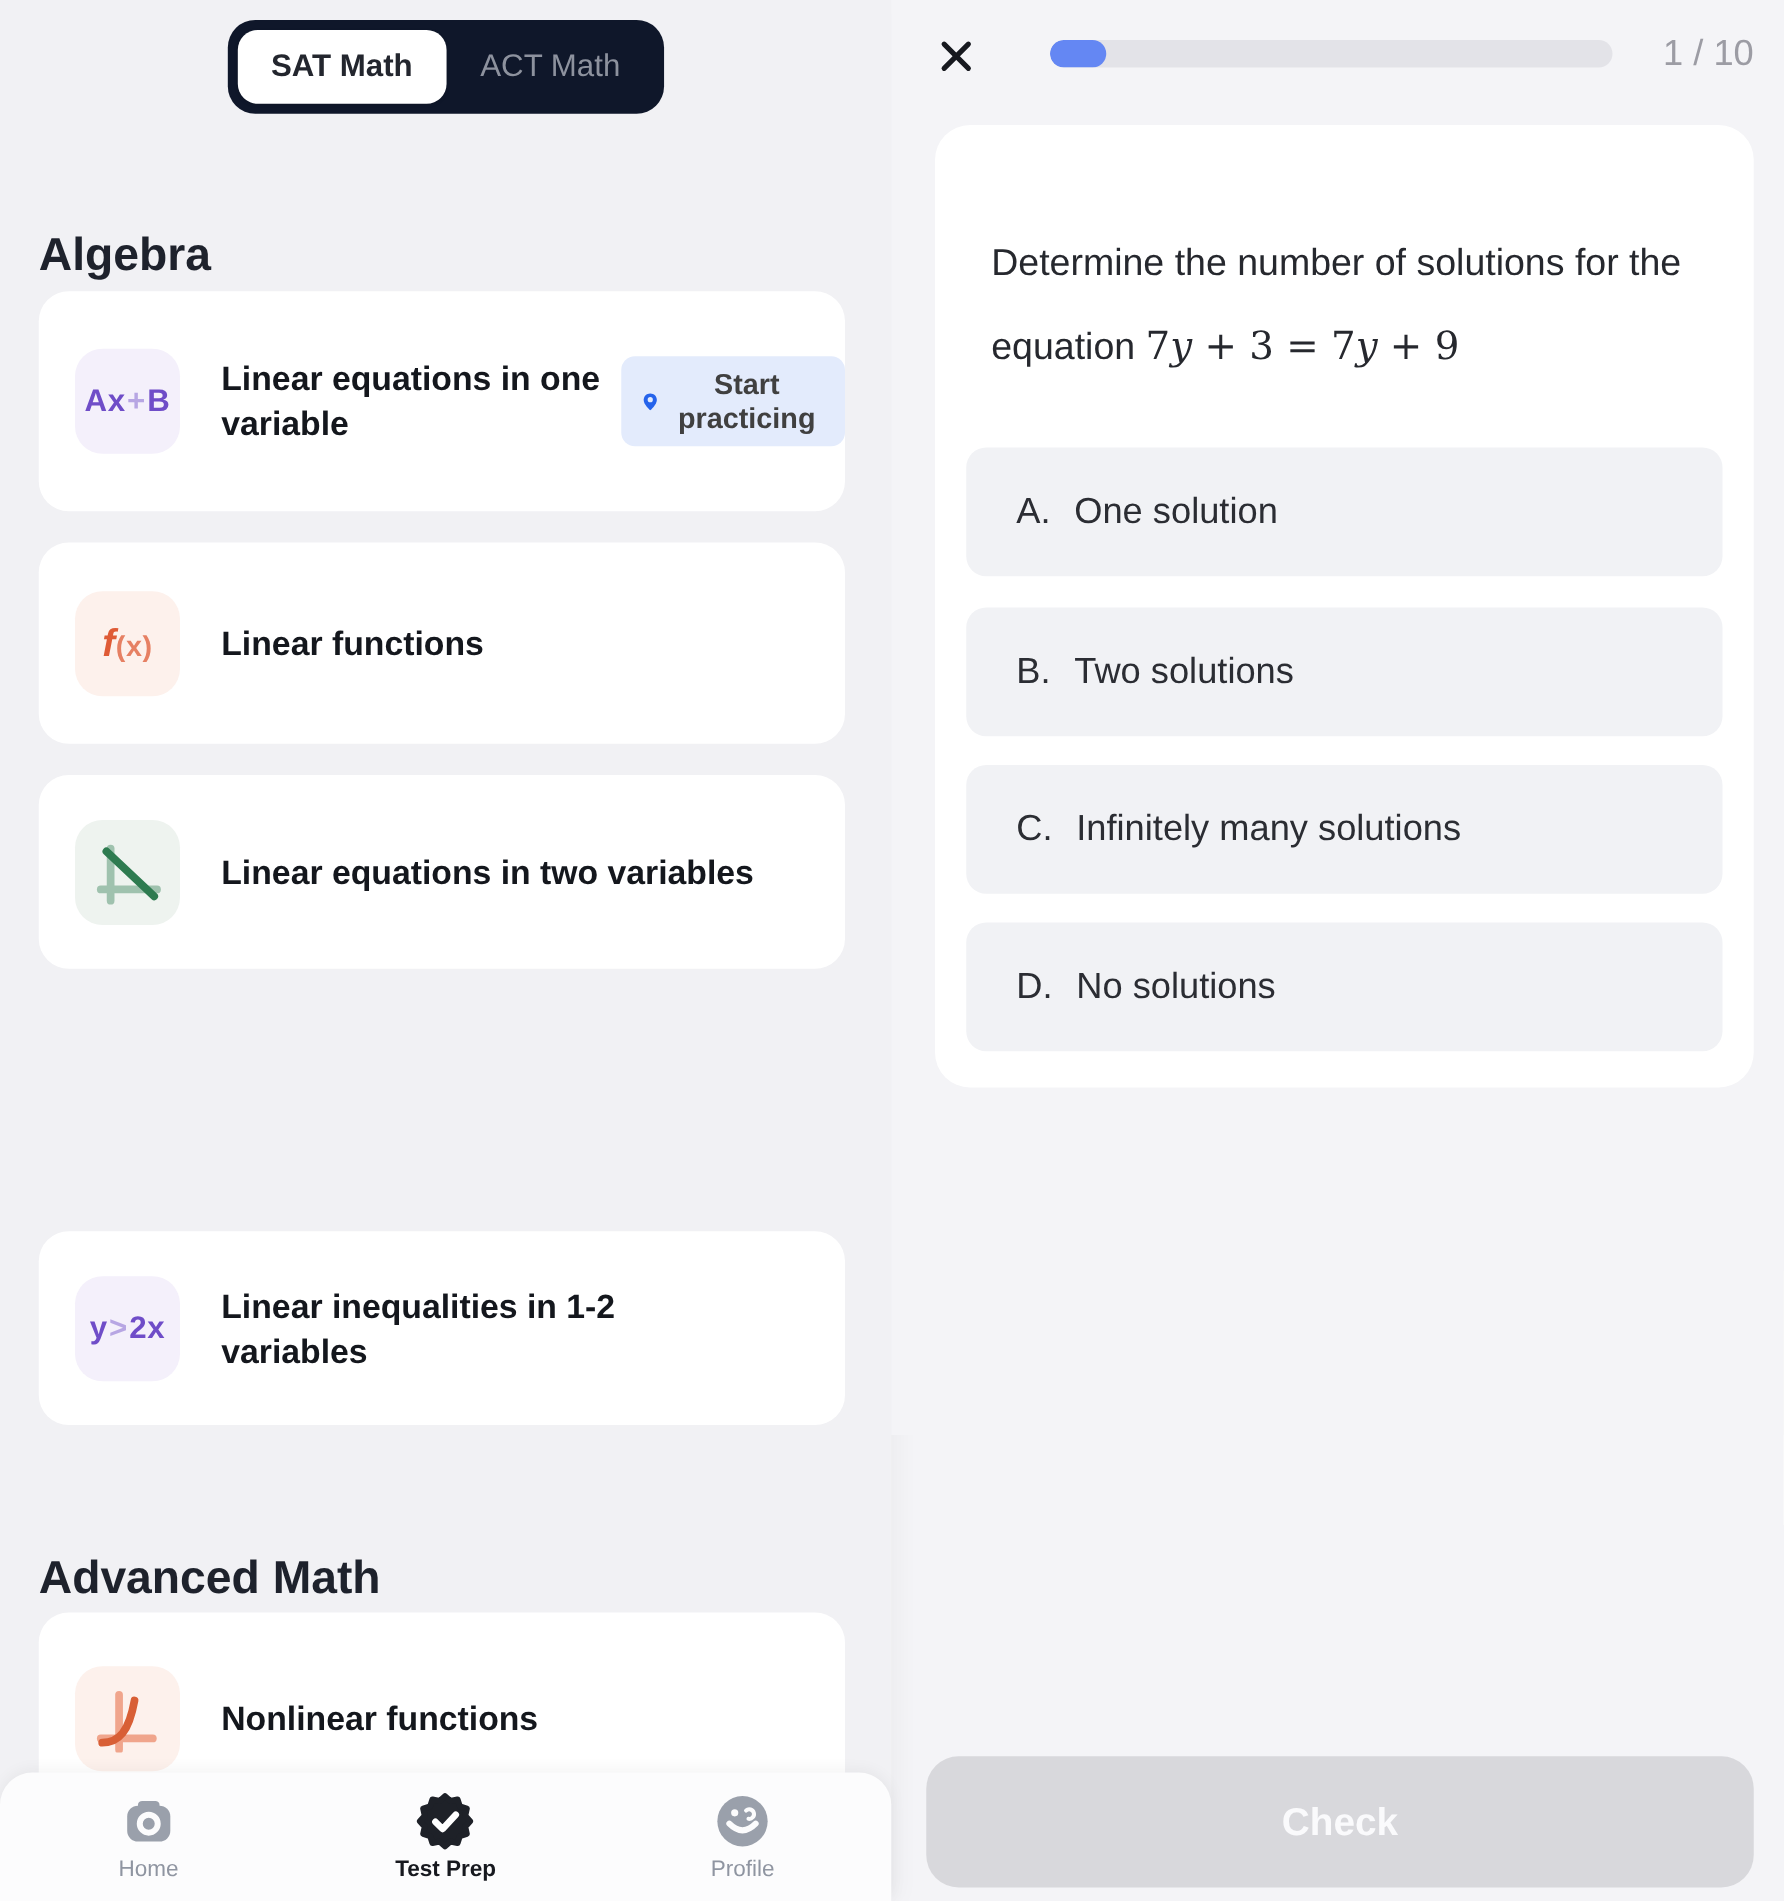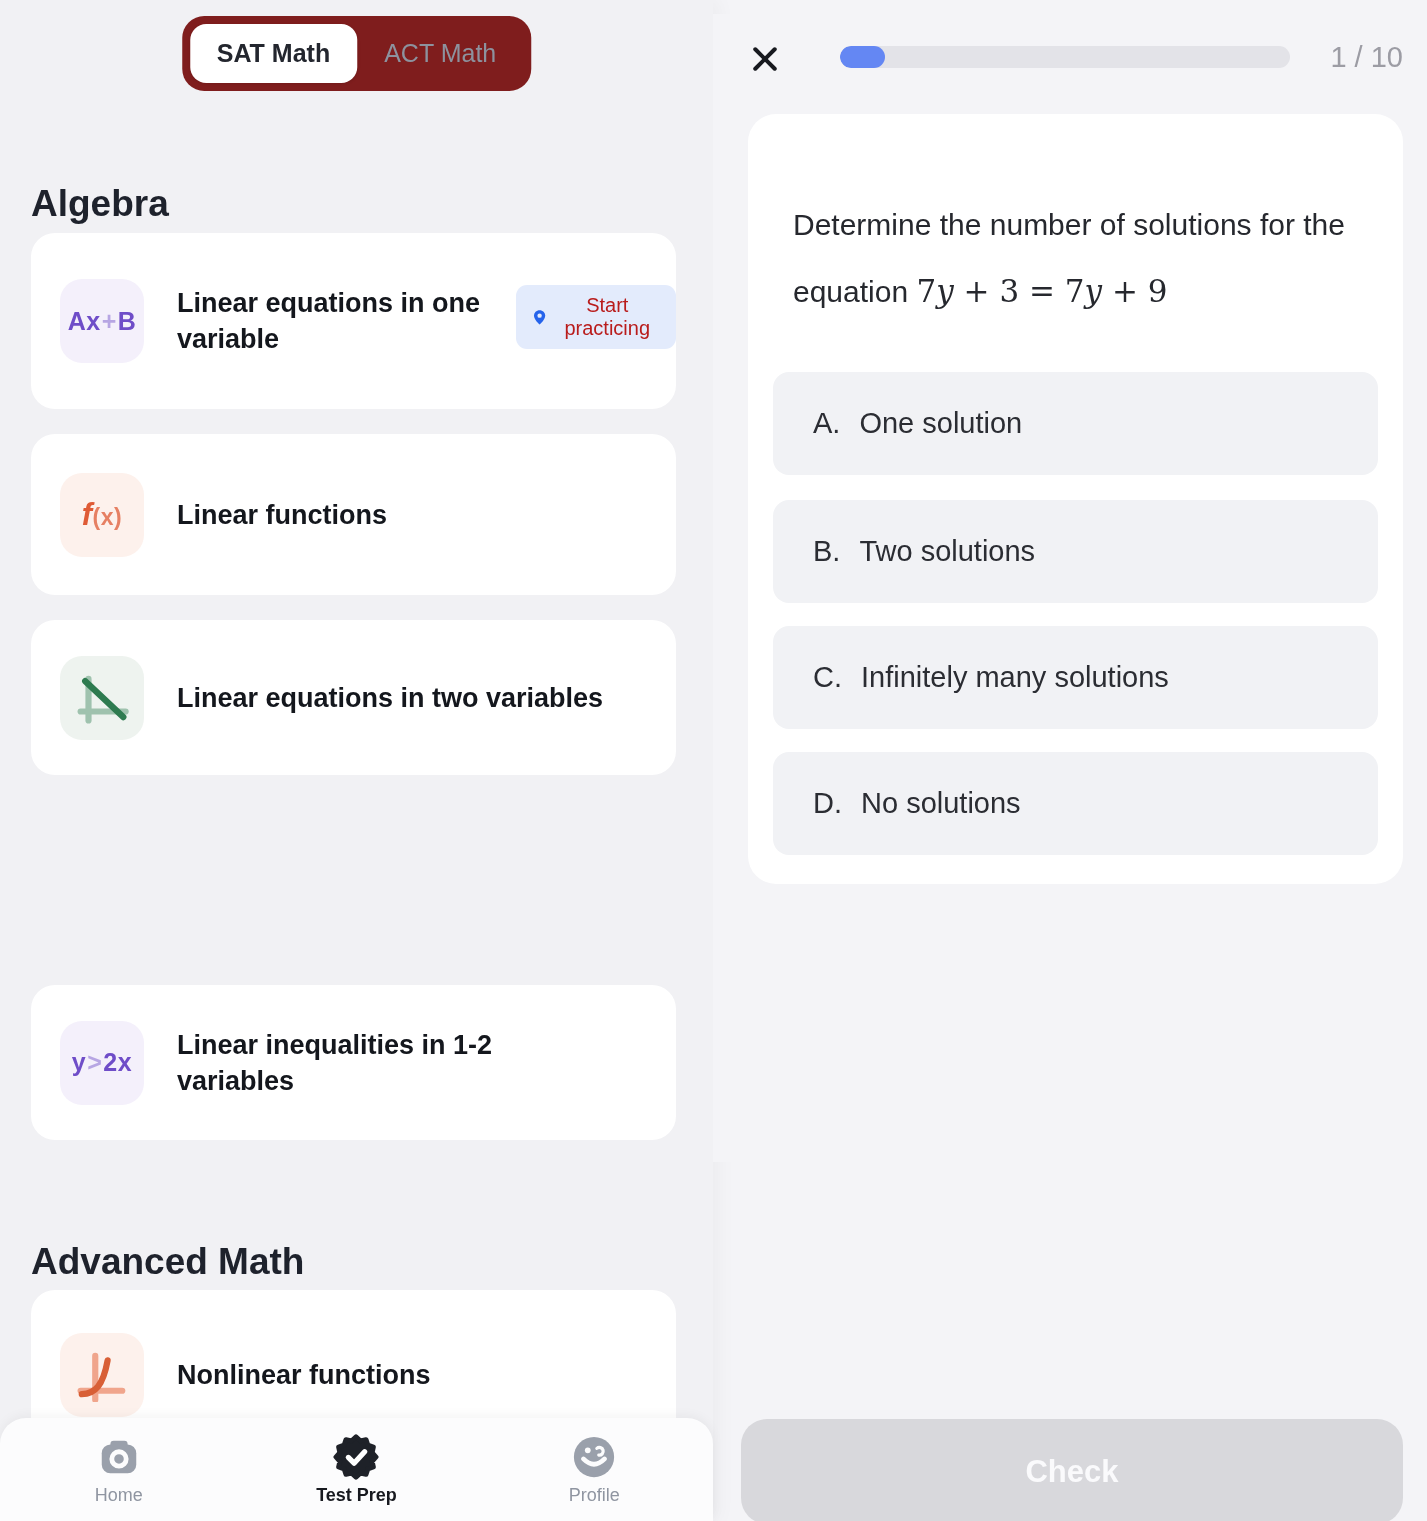--- a/index.html
+++ b/index.html
@@ -3,21 +3,21 @@
 <meta charset="utf-8">
 <style>
   html,body{margin:0;padding:0;width:1427px;height:1521px;overflow:hidden;
     font-family:"Liberation Sans",sans-serif;-webkit-font-smoothing:antialiased;}
   .page{position:relative;width:1427px;height:1521px;background:#f4f4f7;}
 
   
   .left-panel{position:absolute;left:0;top:0;width:713px;height:1521px;
     background:#f1f1f4;box-shadow:6px 0 18px rgba(0,0,0,.035);}
   .toggle{position:absolute;top:16px;left:50%;transform:translateX(-50%);
-    display:flex;align-items:center;background:#7f1d1d;border-radius:22px;padding:8px;}
+    display:flex;align-items:center;background:#0f172a;border-radius:22px;padding:8px;}
   .toggle .tab{border:none;background:transparent;border-radius:16px;
     padding:15px 27px;font-size:25px;color:#8d929e;font-family:inherit;cursor:pointer;white-space:nowrap;}
   .toggle .tab.active{background:#ffffff;color:#23262e;font-weight:700;
     box-shadow:0 1px 3px rgba(0,0,0,.10);}
   .section-heading{position:absolute;left:31px;font-size:37px;font-weight:800;color:#1e222c;}
   .topic-card{position:absolute;left:31px;width:645px;background:#ffffff;border-radius:24px;
     display:flex;align-items:center;}
   .icon-tile{width:84px;height:84px;border-radius:22px;margin-left:29px;flex:0 0 84px;
     display:flex;align-items:center;justify-content:center;}
   .tile-purple{background:#f4f0fb;}
@@ -28,33 +28,33 @@
   .icon-math .dim{opacity:.45;font-weight:800;padding:0 1px;}
   .purple-txt{color:#6f4dc8;}
   .orange-txt{color:#df5b36;}
   .orange-txt .fx-f{font-size:31px;font-style:italic;font-weight:800;}
   .orange-txt .fx-x{font-size:23px;font-weight:700;opacity:.75;}
   .card-body{margin-left:33px;display:flex;flex-direction:row;gap:14px;min-width:0;}
   .card-title{font-size:27px;font-weight:700;color:#14171d;line-height:36px;}
   .card-title.wrap{max-width:365px;}
   .badge-pill{display:inline-flex;align-items:center;gap:9px;align-self:flex-start;
     background:#e3ebfc;border-radius:11px;padding:9px 17px;border:none;cursor:pointer;font-family:inherit;}
-  .badge-pill span{font-size:20px;font-weight:400;color:#b91c1c;}
+  .badge-pill span{font-size:23px;font-weight:700;color:#404040;}
 
   
   .bottom-nav{position:absolute;left:0;top:1418px;width:713px;height:103px;background:#fcfcfd;
     border-radius:26px 26px 0 0;box-shadow:0 -2px 12px rgba(0,0,0,.05);
     display:grid;grid-template-columns:1fr 1fr 1fr;z-index:5;}
   .nav-item{display:flex;flex-direction:column;align-items:center;justify-content:center;
     gap:5px;background:none;border:none;cursor:pointer;font-family:inherit;}
   .nav-label{font-size:18px;color:#8f95a1;}
   .nav-item.active .nav-label{color:#17191f;font-weight:700;}
 
   
-  .quiz-panel{position:absolute;left:713px;top:14px;width:714px;height:1148px;background:#f4f4f7;}
+  .quiz-panel{position:absolute;left:713px;top:0;width:714px;height:1148px;background:#f4f4f7;}
   .close-btn{position:absolute;left:31px;top:24px;width:42px;height:42px;background:none;border:none;
     cursor:pointer;display:flex;align-items:center;justify-content:center;}
   .progress-track{position:absolute;left:127px;top:32px;width:450px;height:22px;
     background:#e3e3e8;border-radius:11px;overflow:hidden;}
   .progress-fill{height:100%;background:#6487f3;border-radius:11px;width:0;}
   .progress-count{position:absolute;top:27px;right:24px;font-size:29px;color:#9c9ca4;}
   .quiz-card{position:absolute;left:35px;top:100px;width:655px;height:770px;background:#ffffff;
     border-radius:28px;}
   .question{position:absolute;left:45px;top:78px;width:570px;font-size:30px;line-height:66px;
     color:#26282e;}

